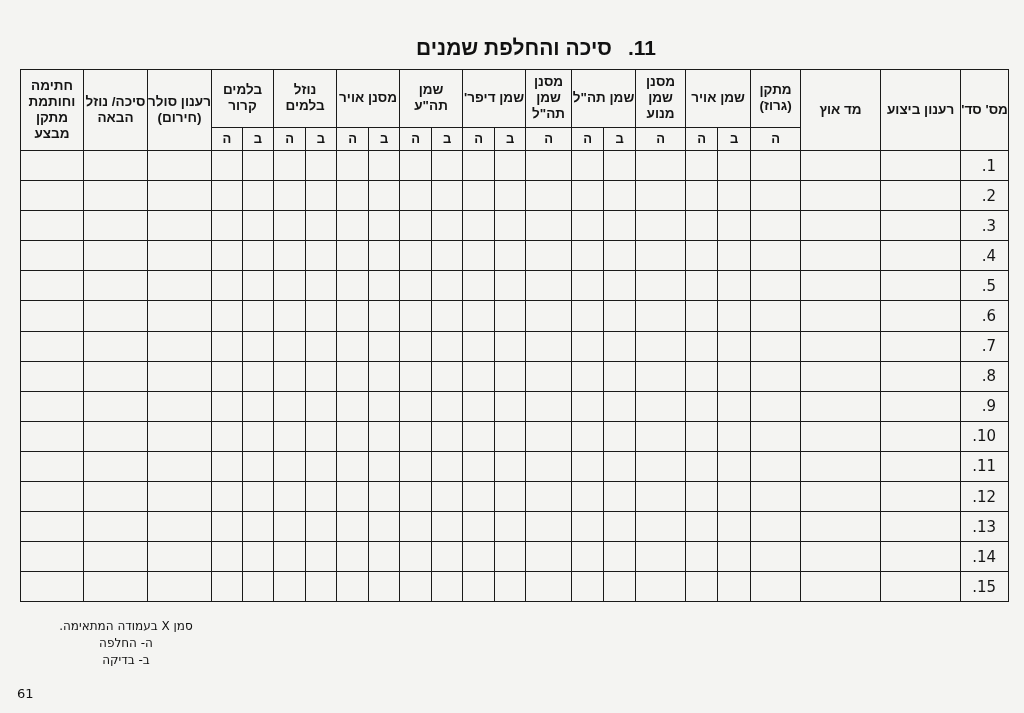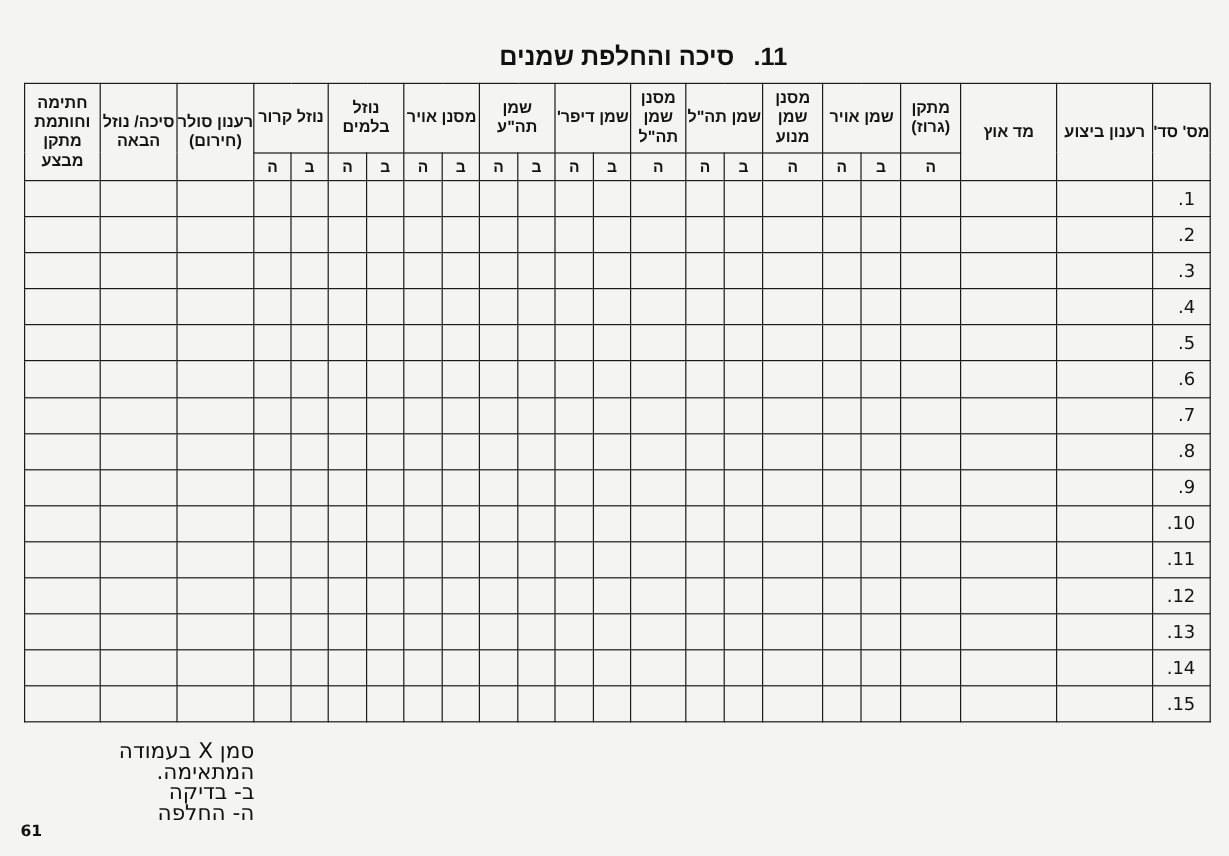--- a/index.html
+++ b/index.html
@@ -36,26 +36,26 @@
     table.log th.sub { height: 22px; font-size: 13px; }
     table.log th.tall { height: 80px; }
     table.log td { height: 29.1px; }
     table.log td.num {
       text-align: right; padding-right: 12px;
       font-family: "DejaVu Sans", sans-serif; font-weight: normal; font-size: 15px;
       direction: ltr;
     }
     .notes {
       position: absolute; top: 618px; left: 40px; width: 172px;
-      direction: rtl; text-align: right;
-      font-family: "DejaVu Sans", sans-serif; font-size: 18px; line-height: 17px;
+      direction: rtl; text-align: center;
+      font-family: "DejaVu Sans", sans-serif; font-size: 12px; line-height: 17px;
     }
     .page-number {
       position: absolute; top: 686px; left: 17px;
-      font-family: "DejaVu Sans", sans-serif; font-weight: bold; font-size: 13px;
+      font-family: "DejaVu Sans", sans-serif; font-weight: normal; font-size: 13px;
     }
   </style>
 </head>
 <body>
 
 <div class="page-title">
   <span>11.</span><span>סיכה והחלפת שמנים</span>
 </div>
 
 <table class="log">
@@ -91,21 +91,21 @@
       <th class="tall" rowspan="2">מד אוץ</th>
       <th class="hdr">מתקן (גרוז)</th>
       <th class="hdr" colspan="2">שמן אויר</th>
       <th class="hdr">מסנן שמן מנוע</th>
       <th class="hdr" colspan="2">שמן תה"ל</th>
       <th class="hdr">מסנן שמן תה"ל</th>
       <th class="hdr" colspan="2">שמן דיפר'</th>
       <th class="hdr" colspan="2">שמן תה"ע</th>
       <th class="hdr" colspan="2">מסנן אויר</th>
       <th class="hdr" colspan="2">נוזל בלמים</th>
-      <th class="hdr" colspan="2">נוזל קרור</th>
+      <th class="hdr" colspan="2">בלמים קרור</th>
       <th class="tall" rowspan="2">רענון סולר (חירום)</th>
       <th class="tall" rowspan="2">סיכה/ נוזל הבאה</th>
       <th class="tall" rowspan="2">חתימה וחותמת מתקן מבצע</th>
     </tr>
     <tr id="subrow">
       <th class="sub">ה</th>
       <th class="sub">ב</th>
       <th class="sub">ה</th>
       <th class="sub">ה</th>
       <th class="sub">ב</th>
@@ -497,17 +497,17 @@
         <td></td>
         <td></td>
         <td></td>
         <td></td>
       </tr>
     </tbody>
 </table>
 
 <div class="notes">
   <div>סמן X בעמודה המתאימה.</div>
+  <div>ה- החלפה</div>
   <div>ב- בדיקה</div>
-  <div>ה- החלפה</div>
 </div>
 
 <div class="page-number">61</div>
 
 </body></html>

